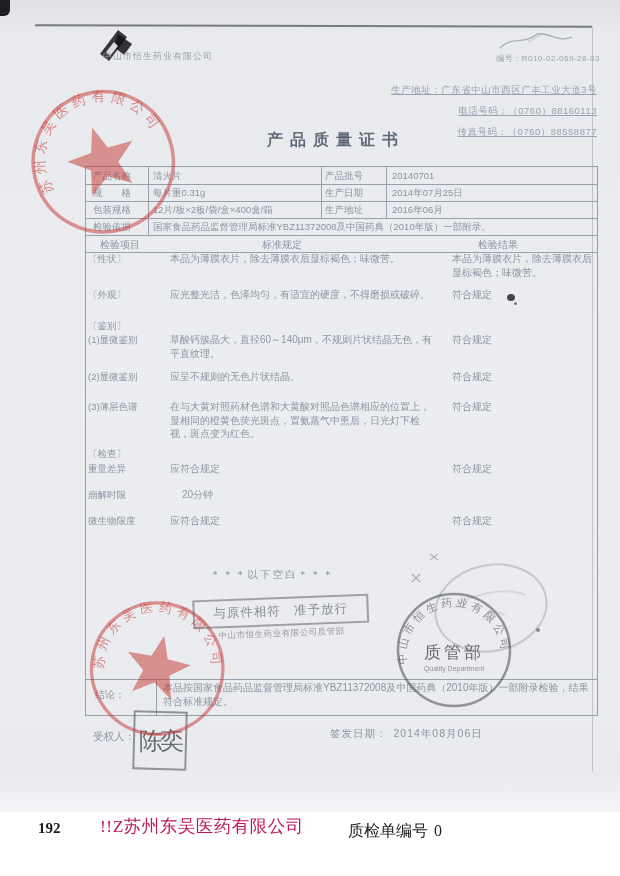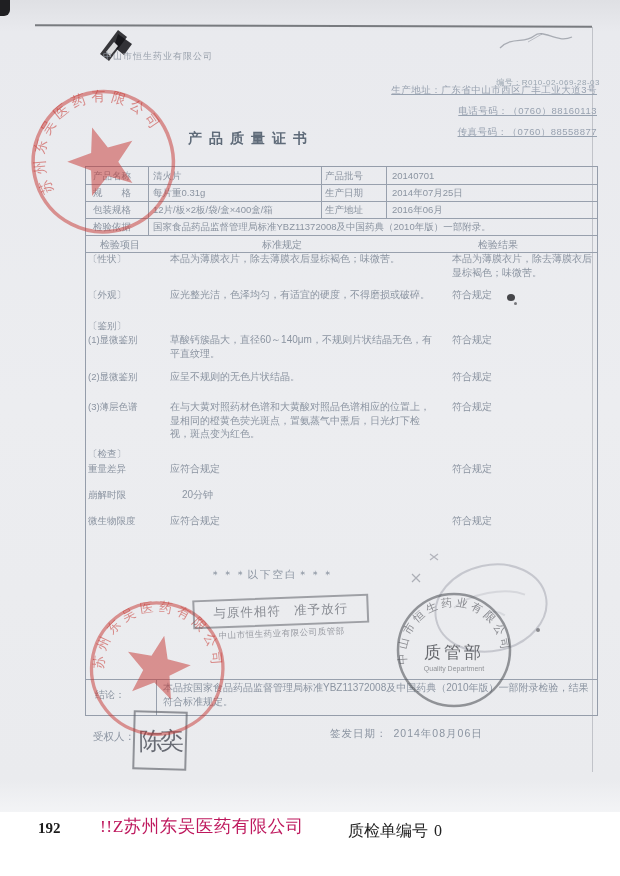--- a/index.html
+++ b/index.html
@@ -5,23 +5,23 @@
   html,body{margin:0;padding:0;}
   body{width:620px;height:876px;background:#ffffff;font-family:"Liberation Sans","DejaVu Sans",sans-serif;position:relative;overflow:hidden;}
   .page{position:absolute;left:0;top:0;width:620px;height:876px;}
   
   .scan{position:absolute;left:0;top:0;width:620px;height:812px;background:linear-gradient(180deg,#dfe0e4 0%,#e9eaee 4%,#ecedf0 50%,#eaebee 96%,#f3f4f6 100%);}
   .scan-corner{position:absolute;left:0;top:0;width:10px;height:16px;background:#1f1f22;border-bottom-right-radius:6px;}
   .paper-top-edge{position:absolute;left:35px;top:25px;width:557px;height:0;border-top:2px solid #5c5f64;transform:rotate(0.15deg);opacity:.8;}
   .paper-right-edge{position:absolute;left:592px;top:27px;width:0;height:745px;border-left:1px solid #b6b9bf;opacity:.8;}
   .txt{position:absolute;white-space:nowrap;}
   .hdr-company{left:103px;top:50px;font-size:9px;color:#9aa2ad;letter-spacing:1px;}
-  .hdr-docno{right:20px;top:53px;font-size:8px;color:#9aa5b0;letter-spacing:.5px;margin-top:24px;}
+  .hdr-docno{right:20px;top:53px;font-size:8px;color:#9aa5b0;letter-spacing:.5px;}
   .addr{right:23px;font-size:9.5px;color:#98a2b0;letter-spacing:.5px;text-decoration:underline;}
-  .title{left:188px;top:130px;width:270px;text-align:left;font-size:14px;font-weight:700;color:#5f6b79;letter-spacing:7px;white-space:nowrap;}
+  .title{left:201px;top:130px;width:270px;text-align:center;font-size:16px;font-weight:700;color:#5f6b79;letter-spacing:7px;white-space:nowrap;}
   
   .tbl{position:absolute;left:85px;top:166px;width:511px;height:548px;border:1px solid #959daa;}
   .hline{position:absolute;left:0;width:511px;height:0;border-top:1px solid #98a0ad;}
   .vline{position:absolute;width:0;border-left:1px solid #98a0ad;}
   .cell{position:absolute;font-size:9.5px;color:#8b94a1;white-space:nowrap;}
   .insp-head{position:absolute;top:238px;font-size:10px;color:#8b94a1;}
   .insp-row{position:absolute;left:88px;width:506px;display:flex;align-items:flex-start;}
   .c-item{flex:none;width:80px;font-size:9.5px;color:#8b94a1;line-height:13.5px;white-space:nowrap;}
   .c-std{flex:none;width:268px;font-size:10px;color:#8b94a1;line-height:13.5px;margin-left:2px;}
   .c-res{flex:none;width:142px;font-size:10px;color:#8b94a1;line-height:13.5px;margin-left:14px;}

